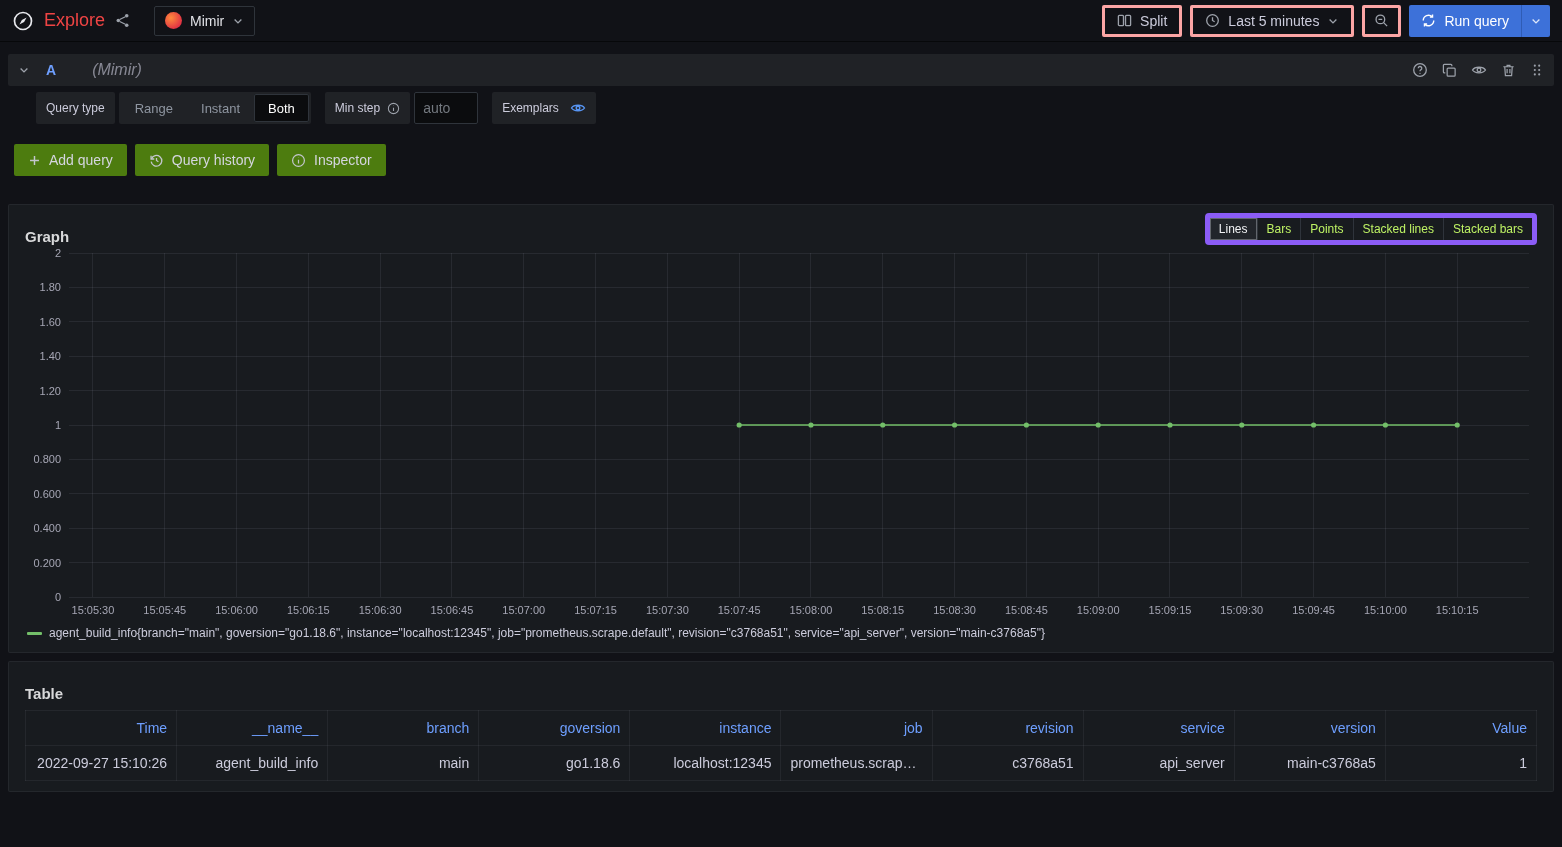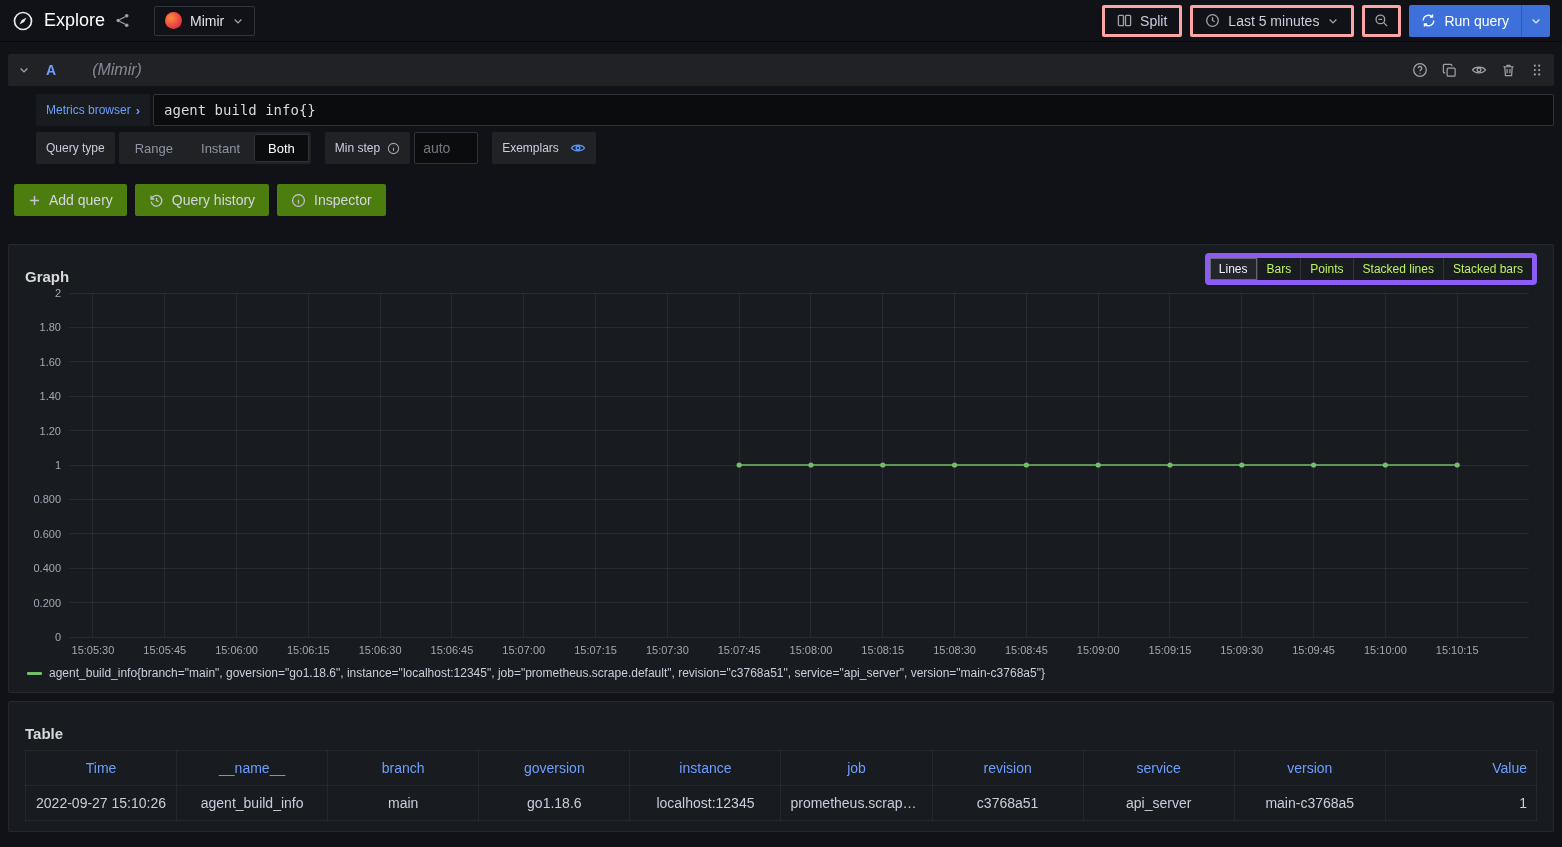--- a/index.html
+++ b/index.html
@@ -14,21 +14,21 @@
   input { font: inherit; }
   svg { display: block; }
   .icon { display: inline-flex; align-items: center; color: #9da2ab; }
 
   
   .topbar {
     height: 42px; display: flex; align-items: center; justify-content: space-between;
     padding: 0 12px; border-bottom: 1px solid rgba(0,0,0,0.55); background: #111217;
   }
   .tb-left { display: flex; align-items: center; gap: 10px; }
-  .app-title { font-size: 18px; font-weight: 500; color: #ffffff; }
+  .app-title { font-size: 18px; font-weight: 500; color: #ef4444; }
   .ds-picker {
     margin-left: 14px; height: 30px; display: flex; align-items: center; gap: 8px;
     border: 1px solid #2f343b; border-radius: 2px; padding: 0 10px; background: #111217;
   }
   .ds-logo {
     width: 17px; height: 17px; border-radius: 50%;
     background: radial-gradient(circle at 35% 35%, #ff8a3c, #e02f44 75%);
   }
   .ds-name { color: #e0e1e6; font-weight: 500; }
   .tb-right { display: flex; align-items: center; gap: 8px; }
@@ -115,21 +115,21 @@
   .grid { stroke: rgba(204,204,220,0.09); stroke-width: 1; shape-rendering: crispEdges; }
   .tick { fill: rgba(204,204,220,0.78); font-size: 11px; font-family: "Liberation Sans", sans-serif; }
 
   .legend { display: flex; align-items: center; gap: 7px; padding: 3px 2px 2px; white-space: nowrap; overflow: hidden; }
   .legend-dash { width: 15px; height: 3px; border-radius: 1px; background: #73bf69; flex: none; }
   .legend-label { font-size: 12px; color: #ccccdc; }
 
   
   .table-panel table { width: 100%; border-collapse: collapse; table-layout: fixed; margin-top: 8px; }
   .table-panel th, .table-panel td {
-    border: 1px solid rgba(204,204,220,0.07); padding: 8px 9px; text-align: center;
+    border: 1px solid rgba(204,204,220,0.07); padding: 8px 9px; text-align: right;
     white-space: nowrap; overflow: hidden; text-overflow: ellipsis; height: 35px;
   }
   .table-panel th { color: #6e9fff; font-weight: 500; font-size: 14px; }
   .table-panel td { color: #ccccdc; }
   .table-panel .right { text-align: right; }
 </style>
 </head>
 <body>
 
 <header class="topbar">
@@ -256,27 +256,20 @@
             <circle cx="5.5" cy="8" r="1.2"></circle>
               <circle cx="10.5" cy="8" r="1.2"></circle>
             <circle cx="5.5" cy="13" r="1.2"></circle>
               <circle cx="10.5" cy="13" r="1.2"></circle>
           </svg>
         </span>
       </div>
     </div>
 
     <div class="query-indent">
-      <div class="query-row">
-        <button class="metrics-browser">
-          <span>Metrics browser</span>
-          <span class="mb-chev">›</span>
-        </button>
-        <input class="query-input" type="text" value="agent_build_info{}" style="">
-      </div>
 
       <div class="options-row">
         <div class="inline-field">
           <div class="field-label">Query type</div>
           <div class="radio-group" id="query-type-group">
               <button class="radio-item">Range</button>
               <button class="radio-item">Instant</button>
               <button class="radio-item active">Both</button>
             </div>
         </div>

